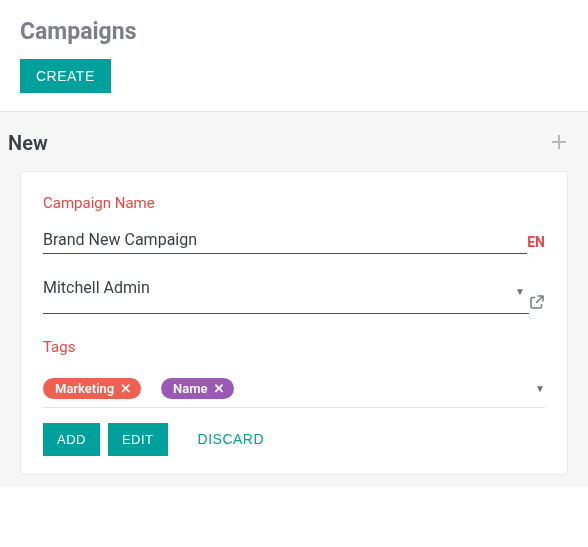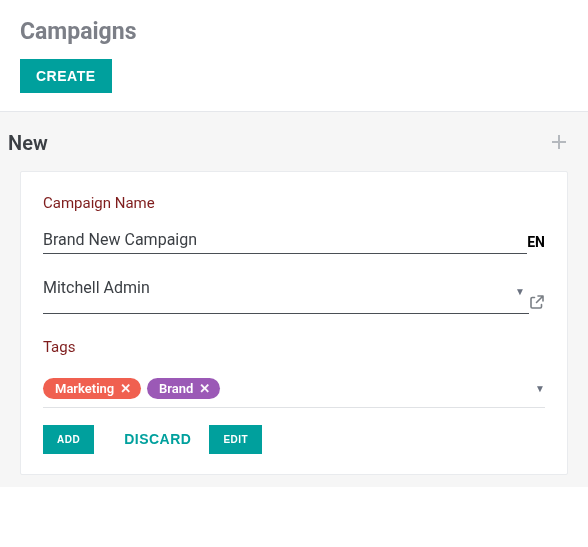--- a/index.html
+++ b/index.html
@@ -18,21 +18,21 @@
   .page-title {
     font-size: 23px;
     font-weight: 700;
     color: #7c7f87;
     margin-bottom: 14px;
   }
   .btn {
     display: inline-block;
     border: none;
     cursor: pointer;
-    font-weight: 700;
+    font-weight: 400;
     font-size: 14px;
     letter-spacing: 0.5px;
   }
   .btn-teal {
     background: #00a09d;
     color: #fff;
     padding: 9px 16px;
   }
   .divider {
     border: none;
@@ -64,42 +64,42 @@
   }
   .card {
     background: #fff;
     border: 1px solid #e9ebee;
     border-radius: 2px;
     padding: 22px 22px 18px 22px;
   }
   .field { margin-bottom: 24px; }
   .field-label {
     font-size: 15px;
-    color: #7f1d1d;
+    color: #ef4444;
     margin-bottom: 16px;
     display: block;
   }
   .field-row {
     display: flex;
     align-items: flex-end;
     gap: 0;
   }
   .text-input {
     flex: 1;
     border: none;
     border-bottom: 1px solid #4a4f55;
     font-size: 16px;
     color: #3b3f44;
     padding: 2px 0 4px 0;
     background: transparent;
     outline: none;
     font-family: inherit;
   }
   .lang-badge {
-    color: #000000;
+    color: #ef4444;
     font-weight: 700;
     font-size: 14px;
     padding-bottom: 4px;
     cursor: pointer;
   }
   .select-row {
     flex: 1;
     display: flex;
     align-items: flex-end;
     border-bottom: 1px solid #4a4f55;
@@ -120,21 +120,21 @@
     padding-bottom: 4px;
     cursor: pointer;
   }
   .ext-icon svg { display: block; }
   .tags-field { margin-bottom: 6px; }
   .tags-row {
     display: flex;
     align-items: center;
     border-bottom: 1px solid #e0e2e5;
     padding: 6px 0 8px 0;
-    gap: 6px;
+    gap: 20px;
   }
   .tags-row .caret2 {
     margin-left: auto;
     color: #6b7280;
     font-size: 10px;
   }
   .tag {
     display: inline-flex;
     align-items: center;
     border-radius: 999px;
@@ -156,21 +156,21 @@
   .actions {
     display: flex;
     align-items: center;
     gap: 8px;
     margin-top: 14px;
   }
   .btn-teal-sm {
     background: #00a09d;
     color: #fff;
     padding: 9px 14px;
-    font-size: 10px;
+    font-size: 13px;
     letter-spacing: 0.5px;
   }
   .btn-link {
     background: transparent;
     color: #00a09d;
     padding: 9px 10px;
     font-size: 14px;
     letter-spacing: 0.5px;
     margin-left: 12px;
   }
@@ -221,27 +221,27 @@
     </div>
 
     <div class="field tags-field">
       <label class="field-label">Tags</label>
       <div class="tags-row">
         <span class="tag tag-red">
           <span>Marketing</span>
           <span class="tag-x">✕</span>
         </span>
         <span class="tag tag-purple">
-          <span>Brand</span>
+          <span>Name</span>
           <span class="tag-x">✕</span>
         </span>
         <span class="caret2">▼</span>
       </div>
     </div>
 
     <div class="actions">
       <button class="btn btn-teal-sm">ADD</button>
+      <button class="btn btn-teal-sm">EDIT</button>
       <button class="btn btn-link">DISCARD</button>
-      <button class="btn btn-teal-sm">EDIT</button>
     </div>
 
   </div>
 </div>
 
 </body></html>

